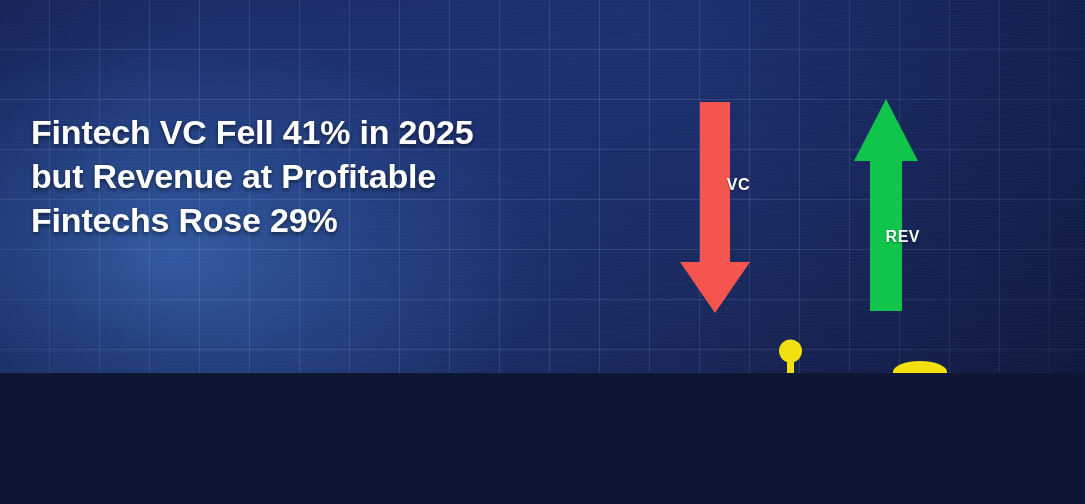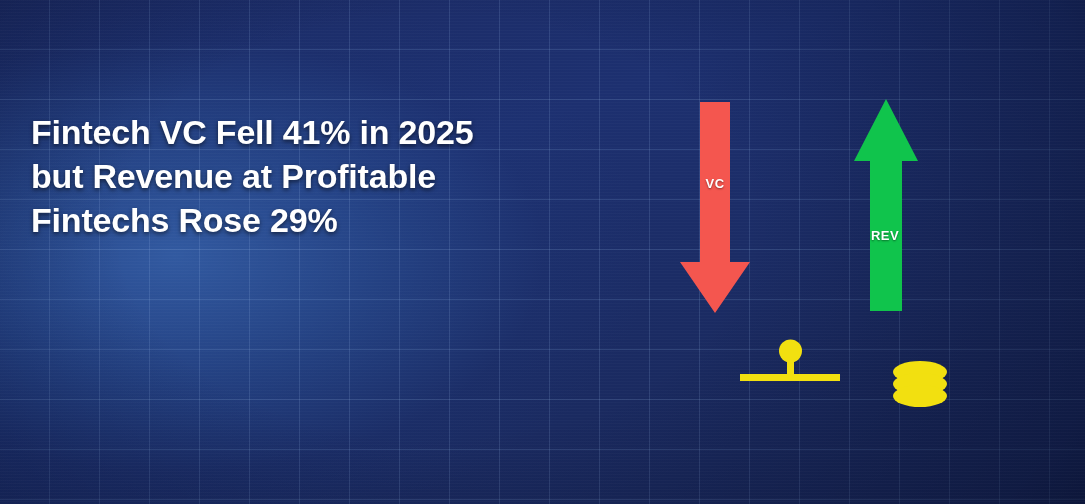--- a/index.html
+++ b/index.html
@@ -8,21 +8,21 @@
     padding: 0;
     background: #0d1733;
   }
   body {
     font-family: "Liberation Sans", sans-serif;
   }
 
   #canvas {
     position: relative;
     width: 1085px;
-    height: 504px;
+    height: 373px;
     overflow: hidden;
     background-color: #d946ef;
   }
 
   
   .bg-base {
     position: absolute;
     inset: 0;
     background:
       linear-gradient(160deg, #1b2a63 0%, #1d3070 35%, #1a2a60 70%, #172452 100%);
@@ -87,25 +87,25 @@
     position: absolute;
     left: 0;
     top: 0;
     width: 1085px;
     height: 504px;
   }
 
   .arrow-label {
     position: absolute;
     color: #ffffff;
-    font-size: 13px;
+    font-size: 16px;
     font-weight: bold;
     letter-spacing: 0.5px;
     text-shadow: 0 1px 2px rgba(0,0,0,0.45);
-    text-align: center;
+    text-align: right;
   }
   #vc-label  { left: 680px; top: 176px; width: 70px; }
   #rev-label { left: 850px; top: 228px; width: 70px; }
 </style>
 </head>
 <body>
 
 <div id="canvas">
 
   <div class="bg-base"></div>

